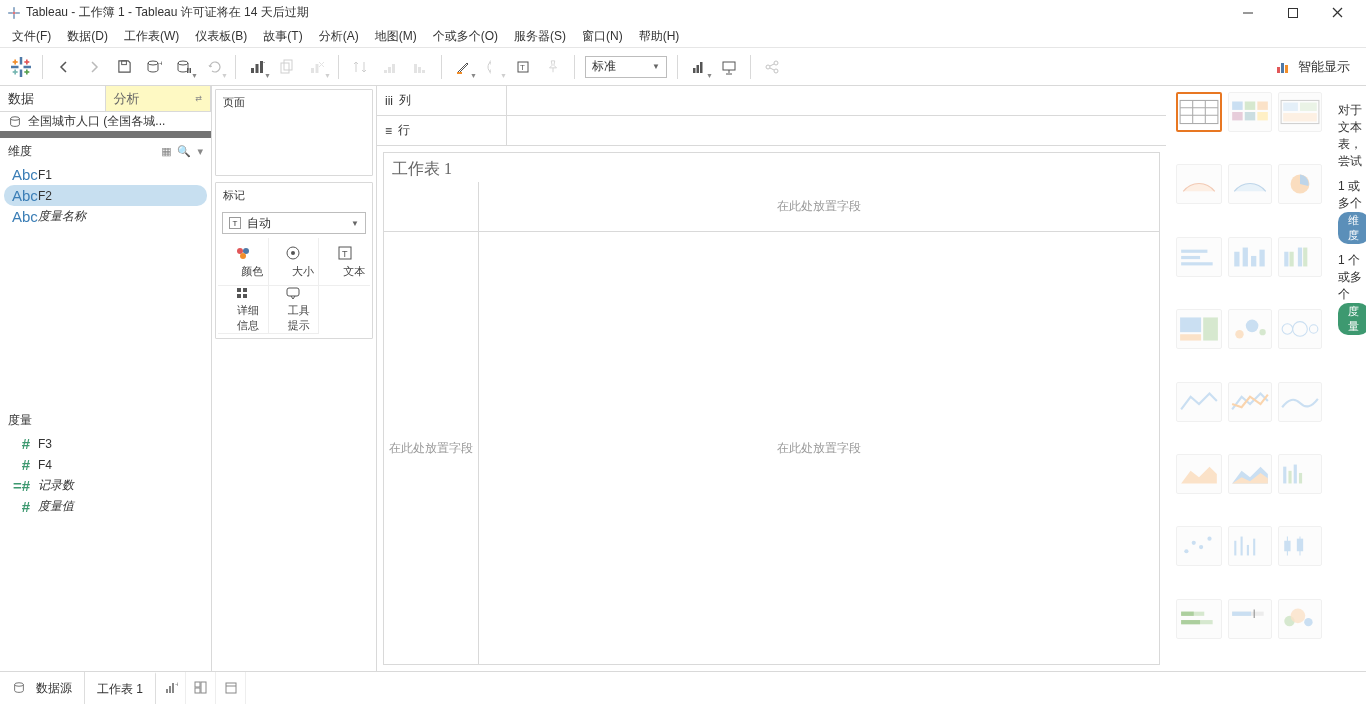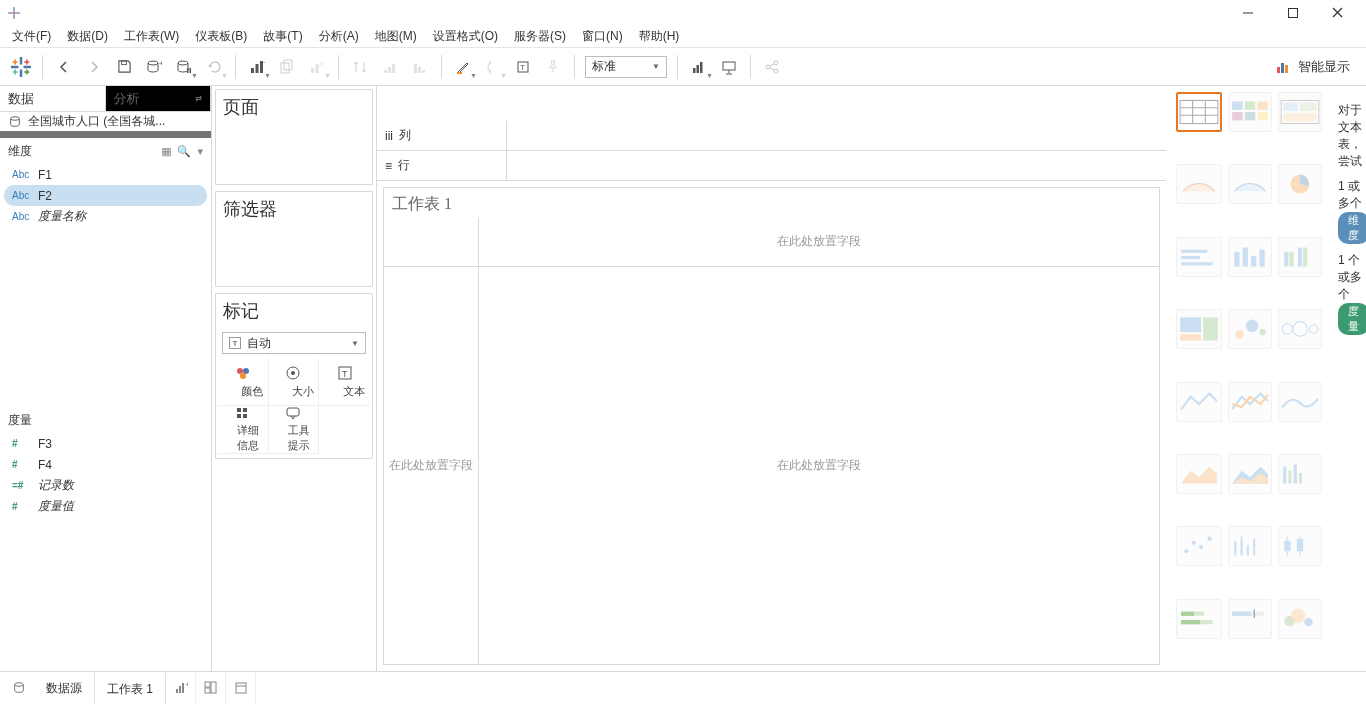--- a/index.html
+++ b/index.html
@@ -15,43 +15,43 @@
 .tbtn { width:30px; height:30px; display:flex; align-items:center; justify-content:center; color:#5a5a5a; border-radius:2px; position:relative; }
 .tlogo { width:30px; height:30px; display:flex; align-items:center; justify-content:center; }
 .sep { width:1px; height:24px; background:#d9d9d9; margin:0 6px; }
 .fit-input { border:1px solid #bdbdbd; height:22px; width:82px; padding:0 6px; font-size:12px; display:flex; align-items:center; margin:0 4px; }
 .fit-caret { margin-left:auto; font-size:8px; color:#666; }
 .smart { margin-left:auto; display:flex; align-items:center; gap:6px; padding:0 10px; }
 .container { height:585px; display:flex; }
 .leftpane { width:212px; border-right:1px solid #d9d9d9; display:flex; flex-direction:column; }
 .tabs { height:26px; display:flex; border-bottom:1px solid #d9d9d9; }
 .tab { flex:1; display:flex; align-items:center; padding:0 8px; font-size:13px; border-right:1px solid #d9d9d9; }
-.tab.inactive { background:#000000; color:#666; }
+.tab.inactive { background:#fef9c3; color:#666; }
 .tab .caret { margin-left:auto; font-size:8px; color:#888; }
 .datasource { height:26px; display:flex; align-items:center; gap:6px; padding:0 8px; border-bottom:7px solid #737373; }
 .section-head { height:26px; display:flex; align-items:center; padding:0 8px; font-size:12px; font-weight:500; }
 .section-head .tools { margin-left:auto; display:flex; gap:6px; color:#888; font-size:11px; }
 .field { height:21px; display:flex; align-items:center; gap:8px; padding:0 8px; border-radius:10px; margin:0 4px; }
-.field .ico { width:18px; font-size:10px; text-align:left; }
+.field .ico { width:18px; font-size:15px; text-align:right; }
 .field.dim .ico { color:#3b7eb6; }
 .field.mea .ico { color:#3d9970; font-weight:bold; }
 .field.sel { background:#c7dff0; }
 .field .lbl.italic { font-style:italic; }
 .midpane { width:165px; border-right:1px solid #d9d9d9; display:flex; flex-direction:column; }
 .card { border:1px solid #d9d9d9; margin:3px; border-radius:1px; }
-.card-title { padding:5px 7px; font-size:18px; }
+.card-title { padding:5px 7px; font-size:11px; }
 .card-body { min-height:60px; }
 .marks-select { margin:4px 6px; border:1px solid #bdbdbd; height:22px; display:flex; align-items:center; padding:0 6px; }
 .marks-select .msico { font-size:10px; margin-right:6px; border:1px solid #999; width:12px; height:12px; display:flex; align-items:center; justify-content:center; font-size:8px;}
 .marks-grid { display:grid; grid-template-columns:repeat(3,1fr); gap:0; padding:0 2px 4px; }
 .marks-cell { height:48px; display:flex; flex-direction:column; align-items:center; justify-content:center; gap:2px; border-right:1px solid #eee; border-bottom:1px solid #eee; }
 .marks-cell:nth-child(3n){ border-right:none; }
 .marks-cell .mico { width:18px; height:18px; display:flex; align-items:center; justify-content:center; }
 .marks-cell .mlbl { font-size:11px; color:#444;margin-left:19px; }
-.mainpane { flex:1; display:flex; flex-direction:column;margin-top:35px; }
+.mainpane { flex:1; display:flex; flex-direction:column; }
 .shelf { height:30px; border-bottom:1px solid #d9d9d9; display:flex; align-items:center; }
 .shelf-lbl { width:130px; padding:0 8px; display:flex; align-items:center; gap:6px; font-size:12px; border-right:1px solid #d9d9d9; height:100%; }
 .canvas-wrap { flex:1; padding:6px; }
 .canvas { border:1px solid #d9d9d9; height:100%; display:flex; flex-direction:column; }
 .canvas-title { padding:6px 8px 2px; font-size:16px; color:#666; font-family:Georgia, serif; }
 .chead { height:50px; border-bottom:1px solid #d9d9d9; display:flex; }
 .chead .cstub { width:95px; border-right:1px solid #d9d9d9; }
 .chead .carea { flex:1; display:flex; align-items:center; justify-content:center; color:#999; }
 .cbody { flex:1; display:flex; }
 .cbody .cstub { width:95px; border-right:1px solid #d9d9d9; display:flex; align-items:center; justify-content:center; color:#999; writing-mode:horizontal-tb; }
@@ -59,21 +59,21 @@
 .rightpane { width:200px; padding:6px 4px; display:flex; flex-direction:row; }
 .showme-grid { display:grid; grid-template-columns:repeat(3,1fr); gap:6px; padding:0 6px; }
 .chart-tile { height:40px; border:1px solid #e5e5e5; background:#fafafa; opacity:0.55; display:flex; align-items:center; justify-content:center; border-radius:2px; }
 .chart-tile.active { border:2px solid #e87722; opacity:1; background:#fff; }
 .chart-tile svg { width:42px; height:28px; }
 .hint { padding:10px 10px 4px; font-size:12px; }
 .hint .pill { display:inline-block; padding:1px 10px; border-radius:10px; color:#fff; font-size:11px; }
 .pill.dim { background:#5b8fb9; }
 .pill.mea { background:#3d9970; }
 .bottombar { height:33px; border-top:1px solid #d9d9d9; display:flex; align-items:stretch; }
-.bottombar .btab { padding:0 12px; display:flex; align-items:center; gap:20px; border-right:1px solid #ddd; font-size:12px; }
+.bottombar .btab { padding:0 12px; display:flex; align-items:center; gap:10px; border-right:1px solid #ddd; font-size:12px; }
 .bottombar .btab.active { background:#fff; border-top:2px solid transparent; }
 .bottombar .bico { width:30px; display:flex; align-items:center; justify-content:center; border-right:1px solid #eee; color:#777; }
 .drop-caret { font-size:7px; color:#888; position:absolute; right:1px; bottom:3px; }
 </style>
 </head>
 <body>
 
 <div class="titlebar">
   <span class="tico">
     <svg width="14" height="14" viewBox="0 0 24 24">
@@ -82,20 +82,21 @@
           <rect x="11" y="14" width="2" height="8"></rect>
           <rect x="2" y="11" width="8" height="2"></rect>
           <rect x="14" y="11" width="8" height="2"></rect>
         </g>
         <g fill="#e15759">
           <rect x="11" y="10" width="2" height="4"></rect>
           <rect x="10" y="11" width="4" height="2"></rect>
         </g>
       </svg>
   </span>
+  <span class="title">Tableau - 工作簿 1 - Tableau 许可证将在 14 天后过期</span>
   <div class="wincontrols">
     <div class="wbtn">
         <svg width="10" height="10">
           <line x1="0" y1="5" x2="10" y2="5" stroke="#333" stroke-width="1"></line>
         </svg>
       </div>
     <div class="wbtn">
         <svg width="10" height="10">
           <rect x="0.5" y="0.5" width="9" height="9" fill="none" stroke="#333" stroke-width="1"></rect>
         </svg>
@@ -110,21 +111,21 @@
 </div>
 
 <div class="menubar">
   <span>文件(F)</span>
   <span>数据(D)</span>
   <span>工作表(W)</span>
   <span>仪表板(B)</span>
   <span>故事(T)</span>
   <span>分析(A)</span>
   <span>地图(M)</span>
-  <span>设置格式(O)</span>
+  <span>个或多个(O)</span>
   <span>服务器(S)</span>
   <span>窗口(N)</span>
   <span>帮助(H)</span>
 </div>
 
 <div class="toolbar">
   <div class="tlogo">
     <svg width="20" height="20" viewBox="0 0 24 24">
         <g fill="#4e79a7">
           <rect x="10.5" y="0" width="3" height="9"></rect>
@@ -361,24 +362,20 @@
         <div class="field mea">
           <span class="ico">#</span>
           <span class="lbl italic">度量值</span>
         </div>
       </div>
   </div>
 
   <div class="midpane">
     <div class="card">
       <div class="card-title">页面</div>
-      <div class="card-body"></div>
-    </div>
-    <div class="card">
-      <div class="card-title">筛选器</div>
       <div class="card-body"></div>
     </div>
     <div class="card" style="flex:0 0 auto;">
       <div class="card-title">标记</div>
       <div class="marks-select">
         <span class="msico">T</span>
         <span>自动</span>
         <span class="fit-caret">▼</span>
       </div>
       <div class="marks-grid">

